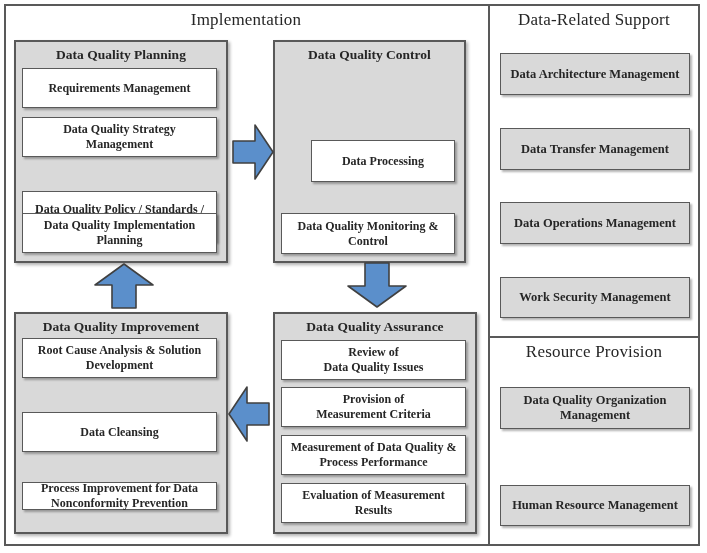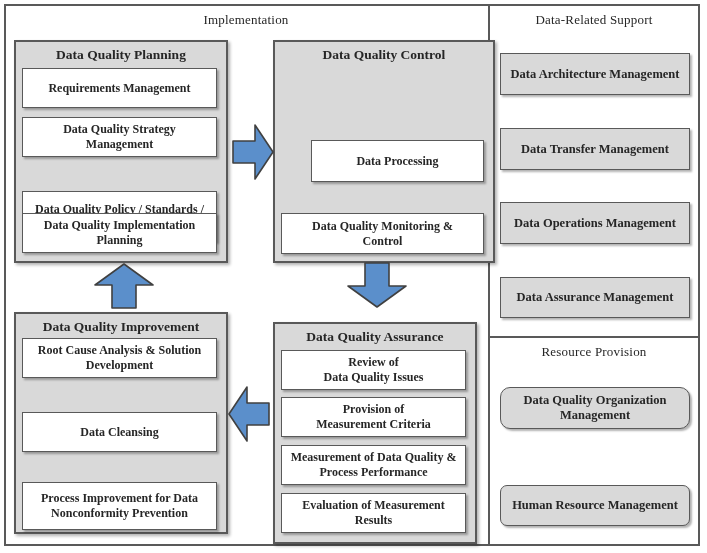--- a/index.html
+++ b/index.html
@@ -19,38 +19,38 @@
     position:absolute;left:488px;top:4px;width:2px;height:542px;
     background:var(--border,#595959);
   }
   .h-divider{
     position:absolute;left:488px;top:336px;width:212px;height:2px;
     background:var(--border,#595959);
   }
 
   .section-title{
     position:absolute;text-align:center;
-    font-size:13px;line-height:20px;font-weight:normal;
+    font-size:17px;line-height:20px;font-weight:normal;
     letter-spacing:.2px;
   }
   #impl-title{left:4px;top:10px;width:484px;}
   #support-title{left:488px;top:10px;width:212px;}
   #resource-title{left:488px;top:342px;width:212px;}
 
   .group{
     position:absolute;
     background:var(--group-fill,#d9d9d9);
     border:2px solid var(--border,#595959);
     box-shadow:2px 2px 3px rgba(0,0,0,.3);
     font-family:Liberation Serif, serif;
   }
   #group-planning   {left:14px; top:40px; width:214px;height:223px;}
-  #group-control    {left:273px;top:40px; width:222px;height:223px;padding-left:12px;}
+  #group-control    {left:273px;top:40px; width:193px;height:223px;padding-left:12px;}
   #group-improvement{left:14px; top:312px;width:214px;height:222px;}
-  #group-assurance  {left:273px;top:322px;width:204px;height:222px;padding-left:10px;}
+  #group-assurance  {left:273px;top:312px;width:204px;height:222px;padding-left:10px;}
 
   .group-title{
     position:absolute;left:0;right:0;top:4px;text-align:center;
     font-size:13.5px;font-weight:bold;line-height:17px;
   }
 
   .item{
     position:absolute;left:6px;right:9px;
     background:var(--box-fill,#ffffff);
     border:1.5px solid var(--border,#595959);
@@ -65,42 +65,42 @@
   #group-planning .i1{top:75px;height:40px;}
   #group-planning .i2{top:121px;height:51px;margin-top:28px;}
   #group-planning .i3{top:171px;height:40px;}
   
   #group-control .i0{top:26px;height:40px;}
   #group-control .i1{top:98px;height:42px;margin-left:30px;}
   #group-control .i2{top:171px;height:41px;}
   
   #group-improvement .i0{top:24px;height:40px;}
   #group-improvement .i1{top:98px;height:40px;}
-  #group-improvement .i2{top:168px;height:48px;}
+  #group-improvement .i2{top:168px;height:28px;}
   
   #group-assurance .i0{top:26px;height:40px;}
   #group-assurance .i1{top:73px;height:40px;}
   #group-assurance .i2{top:121px;height:40px;}
   #group-assurance .i3{top:169px;height:40px;}
 
   .side-box{
     position:absolute;left:500px;width:190px;
     background:var(--support-box-fill,#d9d9d9);
     border:1.5px solid var(--border,#595959);
     box-shadow:2px 2px 2px rgba(0,0,0,.3);
     display:flex;align-items:center;justify-content:center;
     text-align:center;font-size:12.5px;font-weight:bold;line-height:15px;
     white-space:pre-line;padding:1px 2px;
   }
   #side-arch      {top:53px; height:42px;}
   #side-transfer  {top:128px;height:42px;}
   #side-operations{top:202px;height:42px;}
   #side-security  {top:277px;height:41px;}
-  #side-org       {top:387px;height:42px;border-radius:10px;}
-  #side-human     {top:485px;height:41px;border-radius:7px;}
+  #side-org       {top:387px;height:42px;}
+  #side-human     {top:485px;height:41px;}
 
   .arrow{position:absolute;}
   .arrow polygon{
     fill:var(--arrow-fill,#5b8fcb);
     stroke:var(--arrow-stroke,#404040);
     stroke-width:1.6;stroke-linejoin:round;
   }
   #arrow-right{left:232px;top:122px;}
   #arrow-down {left:345px;top:262px;}
   #arrow-up   {left:92px; top:263px;}
@@ -154,21 +154,21 @@
 Measurement Criteria</div>
     <div class="item i2">Measurement of Data Quality &amp;
 Process Performance</div>
     <div class="item i3">Evaluation of Measurement
 Results</div>
   </div>
 
   <div id="side-arch" class="side-box">Data Architecture Management</div>
   <div id="side-transfer" class="side-box">Data Transfer Management</div>
   <div id="side-operations" class="side-box">Data Operations Management</div>
-  <div id="side-security" class="side-box">Data Assurance Management</div>
+  <div id="side-security" class="side-box">Work Security Management</div>
 
   <div id="side-org" class="side-box">Data Quality Organization
 Management</div>
   <div id="side-human" class="side-box">Human Resource  Management</div>
 
   <svg id="arrow-right" class="arrow" width="42" height="60" viewBox="0 0 42 60">
     <polygon points="1,19 23,19 23,3 41,30 23,57 23,41 1,41"></polygon>
   </svg>
   <svg id="arrow-down" class="arrow" width="64" height="46" viewBox="0 0 64 46">
     <polygon points="32,45 61,24 44,24 44,1 20,1 20,24 3,24"></polygon>

